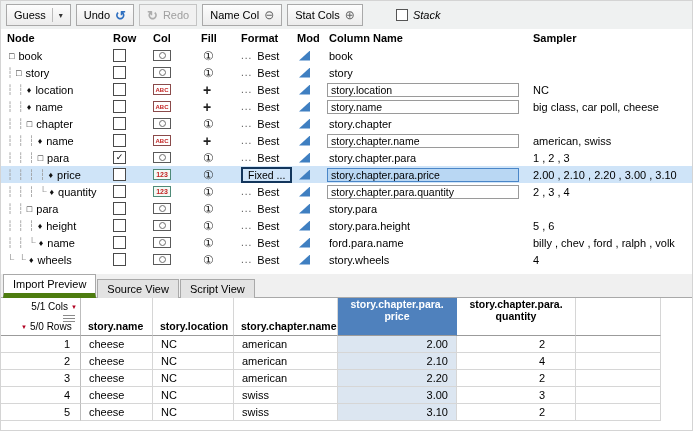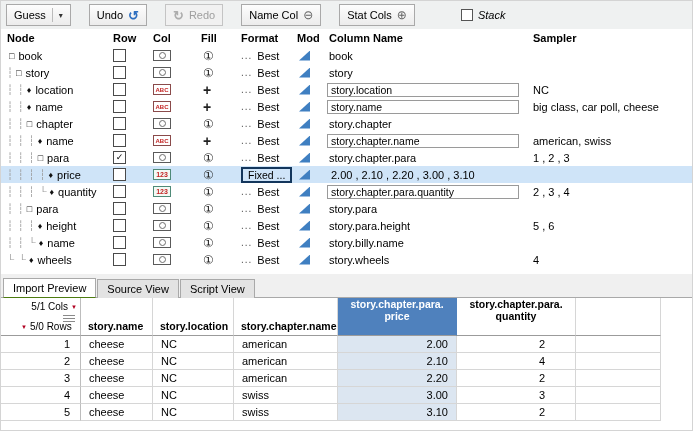--- a/index.html
+++ b/index.html
@@ -1,20 +1,20 @@
 <!DOCTYPE html>
 <html><head>
 <meta charset="utf-8">
 <style>
   html,body{margin:0;padding:0;background:#fff;}
   #app{width:693px;height:431px;box-sizing:border-box;border:1px solid #d4d4d4;
        font-family:"Liberation Sans",sans-serif;font-size:11px;color:#000;
        background:#fff;overflow:hidden;position:relative;}
   
-  .toolbar{height:28px;background:#eff1f1;display:flex;align-items:center;padding:0 5px;gap:18px;}
+  .toolbar{height:28px;background:#eff1f1;display:flex;align-items:center;padding:0 5px;gap:5px;}
   .tbtn{display:inline-flex;align-items:center;gap:5px;height:20px;padding:0 7px;
         border:1px solid #a9a9a9;background:linear-gradient(#fdfdfd,#ececec);font-size:11px;cursor:default;}
   .tbtn .sep{width:1px;height:14px;background:#bbb;margin:0 1px;}
   .tbtn.disabled{color:#9f9f9f;border-color:#c4c4c4;background:#f1f1f1;}
   .ddarrow{font-size:8px;color:#333;}
   .undo-ic{color:#2e6fc0;font-weight:bold;font-size:13px;line-height:13px;}
   .redo-ic{color:#adadad;font-weight:bold;font-size:13px;line-height:13px;}
   .circ-ic{color:#666;font-size:12px;line-height:12px;}
   .stackwrap{display:inline-flex;align-items:center;gap:5px;margin-left:28px;font-style:italic;}
   .cbx{width:12px;height:12px;border:1px solid #555;background:#fff;display:inline-block;box-sizing:border-box;}
@@ -50,21 +50,21 @@
   .cninput{width:192px;height:14px;border:1px solid #9a9a9a;background:#fff;font-family:"Liberation Sans",sans-serif;
            font-size:10.5px;padding:0 3px;box-sizing:border-box;}
   .cninput.hl{background:#b9d7f3;border-color:#4a86c8;}
   .cntext{font-size:11px;padding-left:2px;}
   .c-samp{font-size:11px;}
   
   .tabbar{margin-top:6px;height:24px;box-sizing:border-box;display:flex;align-items:flex-end;
           padding-left:2px;background:#f0f0f0;border-bottom:1px solid #a9a9a9;gap:1px;}
   .tab{padding:3px 9px 3px;border:1px solid #a9a9a9;border-bottom:none;background:#e3e3e3;
        font-size:11px;margin-bottom:-1px;position:relative;}
-  .tab.active{background:#fff;border-bottom:1px solid #4d7c0f;z-index:2;}
+  .tab.active{background:#fff;border-bottom:5px solid #4d7c0f;z-index:2;}
   
   .ptable{width:660px;background:#fff;}
   .pgrid{display:grid;grid-template-columns:80px 72px 81px 104px 119px 119px 85px;}
   .phead{height:38px;}
   .prow{height:17px;}
   .pcell{box-sizing:border-box;border-right:1px solid #d6d6d6;border-bottom:1px solid #d6d6d6;
          overflow:hidden;white-space:nowrap;}
   .phead .pcell{border-bottom:1px solid #9b9b9b;}
   .corner{position:relative;border-right:1px solid #bdbdbd;}
   .badge{font-size:10px;display:flex;align-items:center;gap:3px;position:absolute;}
@@ -339,20 +339,23 @@
         </div>
     <div class="tc c-fill">
           <span class="fillglyph">①</span>
         </div>
     <div class="tc c-fmt">
           <span class="fmtfocus">Fixed ...</span>
         </div>
     <div class="tc c-mod">
           <span class="modtri"></span>
         </div>
+    <div class="tc c-name">
+          <input class="cninput hl" value="story.chapter.para.price" style="">
+        </div>
     <div class="tc c-samp">2.00 , 2.10 , 2.20 , 3.00 , 3.10</div>
   </div>
       <div class="tgrid trow">
     <div class="tc c-node">
           <span class="pfx">┆ ┆ ┆ └</span>
           <span class="nglyph">♦</span>
           <span class="nlab">quantity</span>
         </div>
     <div class="tc c-row">
           <span class="cb"></span>
@@ -451,22 +454,23 @@
           <span class="fillglyph">①</span>
         </div>
     <div class="tc c-fmt">
           <span class="fmtdots">...</span>
           <span class="fmtval">Best</span>
         </div>
     <div class="tc c-mod">
           <span class="modtri"></span>
         </div>
     <div class="tc c-name">
-          <span class="cntext">story.billy.name</span>
-        </div>
+          <span class="cntext">ford.para.name</span>
+        </div>
+    <div class="tc c-samp">billy , chev , ford , ralph , volk</div>
   </div>
       <div class="tgrid trow">
     <div class="tc c-node">
           <span class="pfx">└ └</span>
           <span class="nglyph">♦</span>
           <span class="nlab">wheels</span>
         </div>
     <div class="tc c-row">
           <span class="cb"></span>
         </div>

